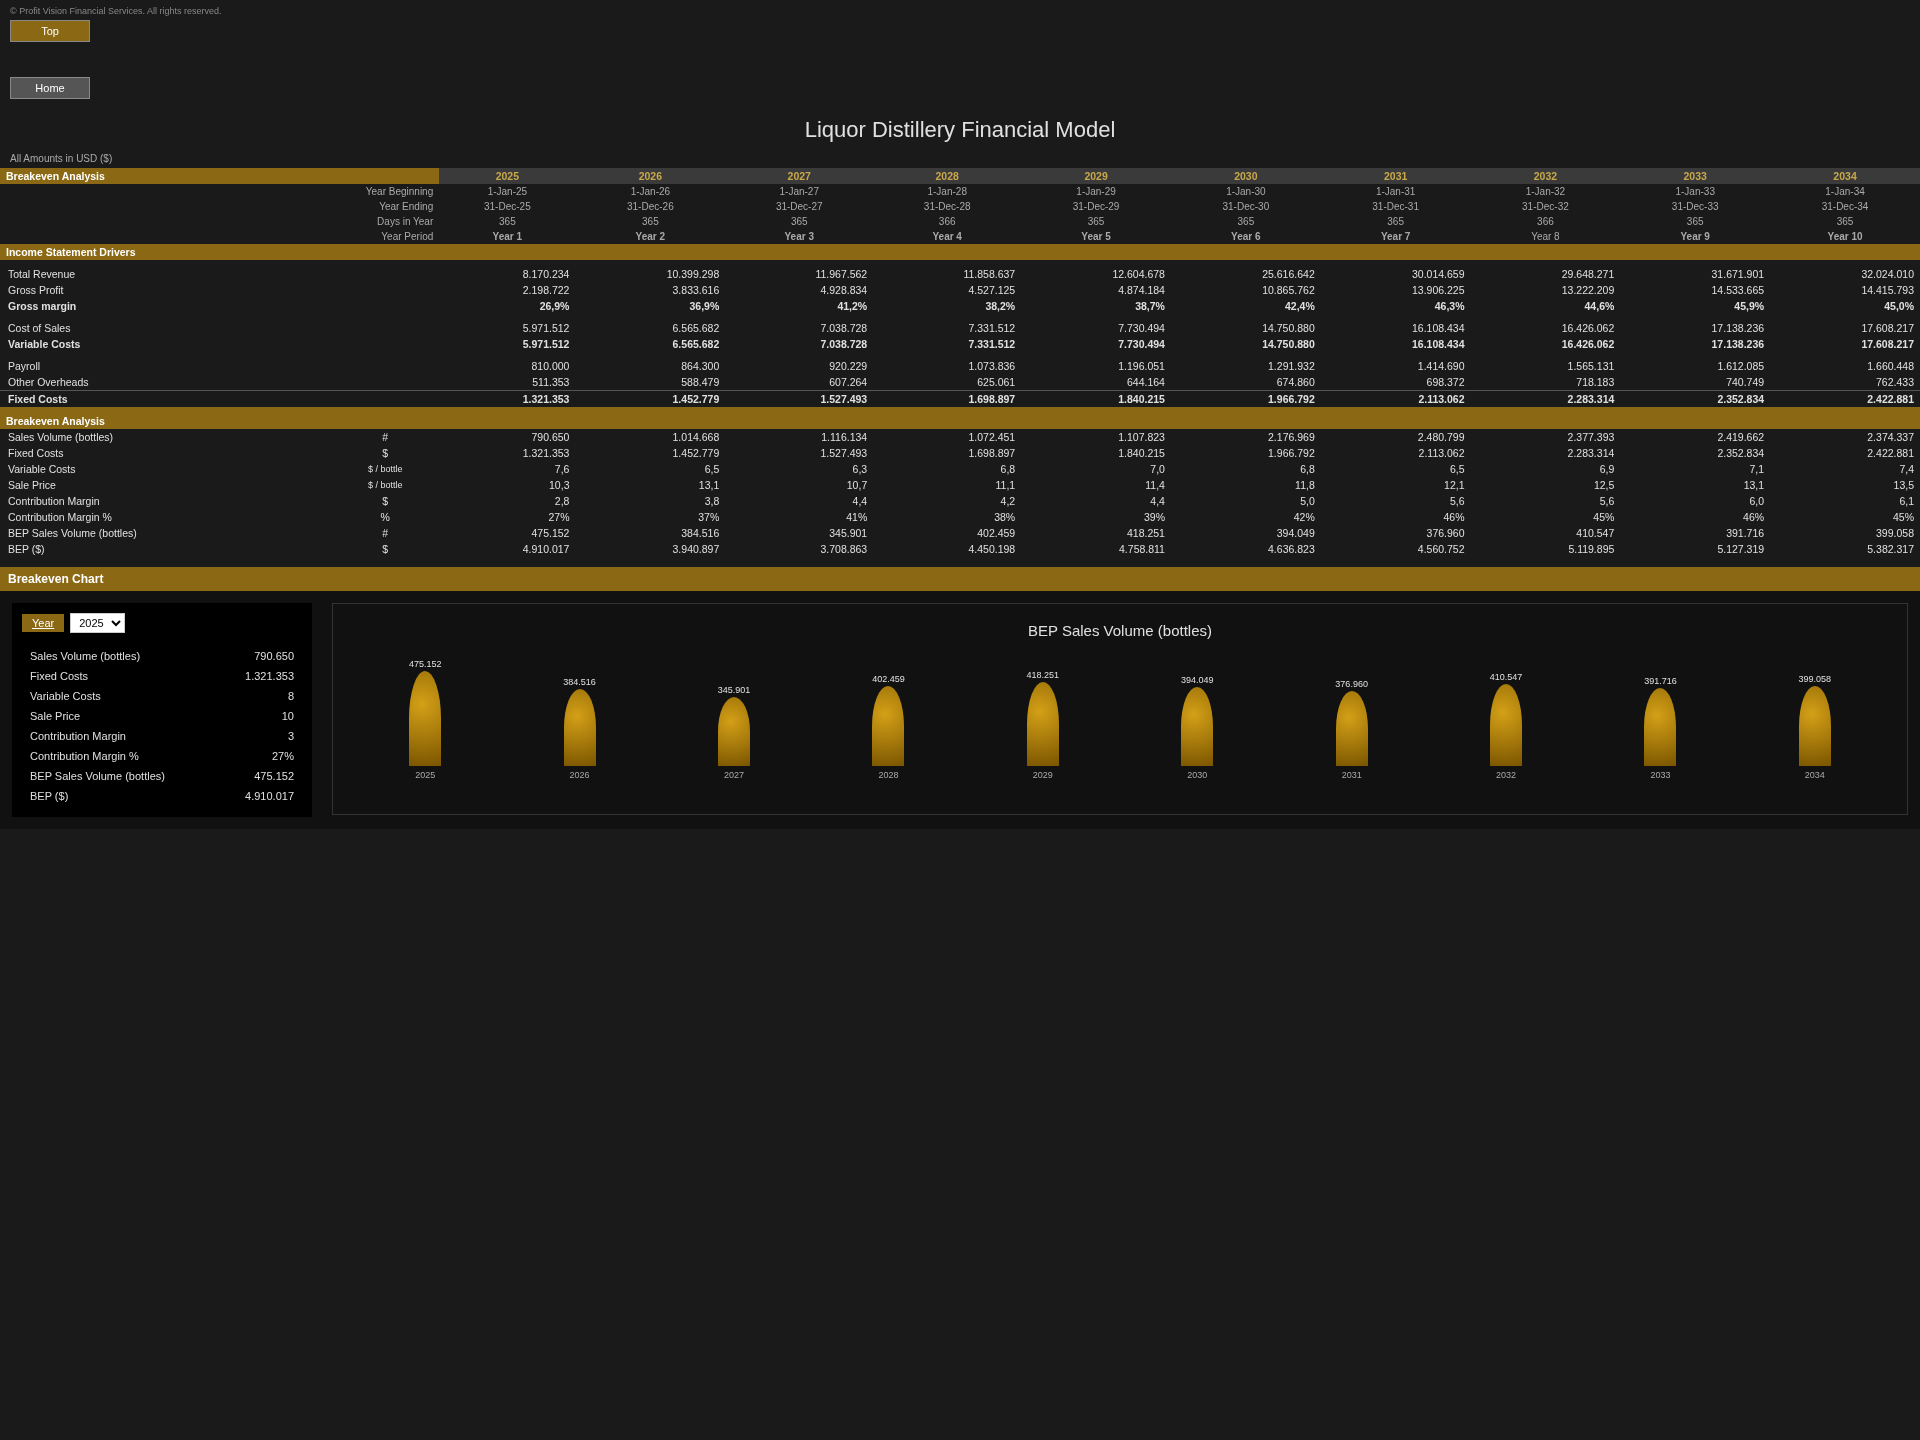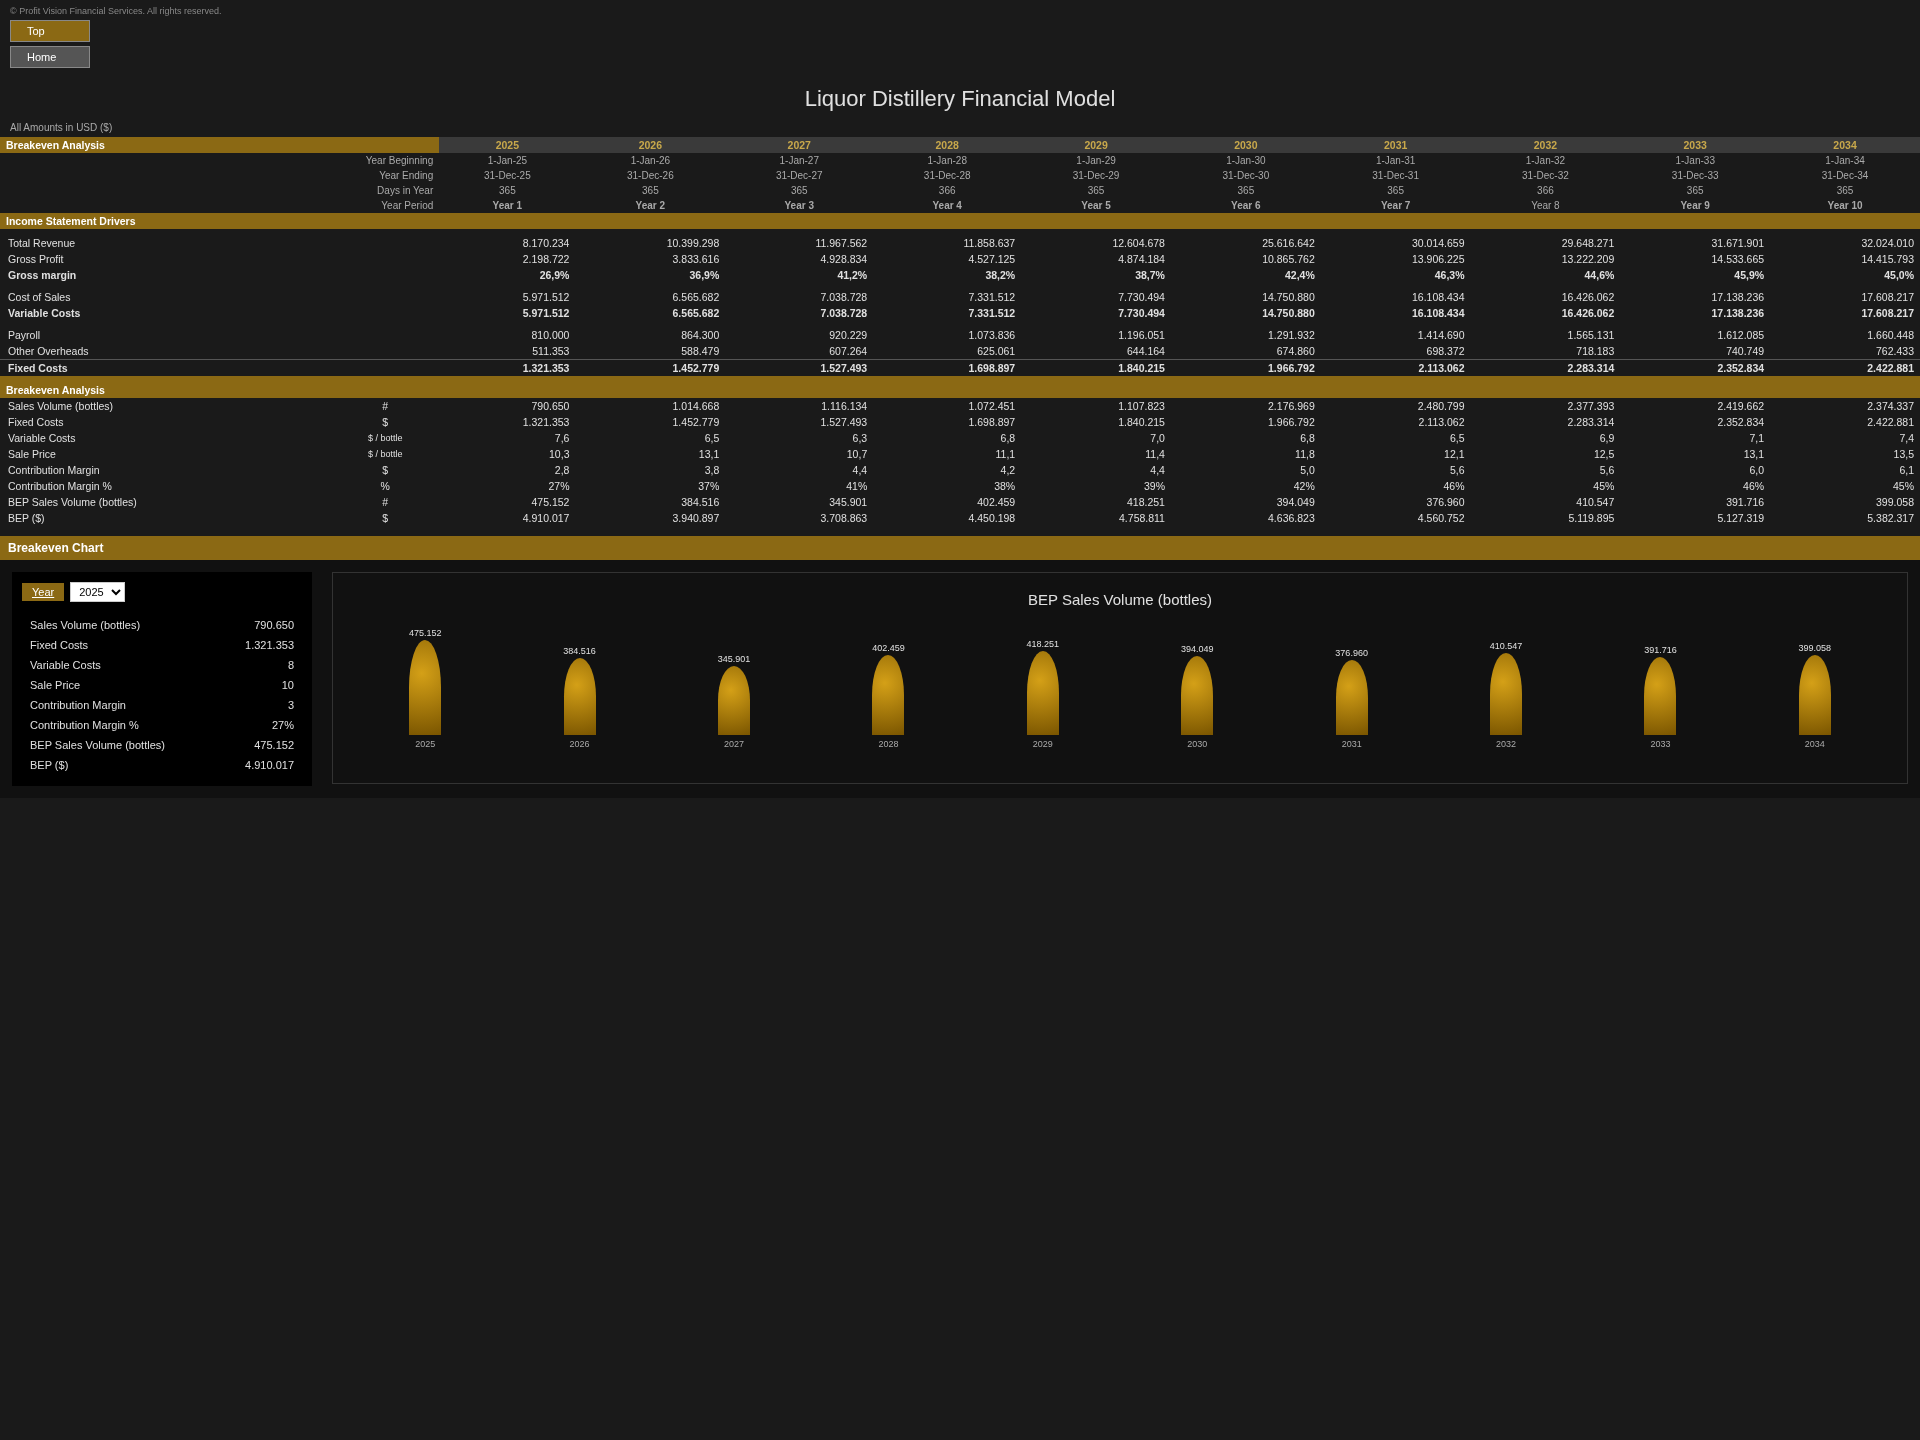--- a/index.html
+++ b/index.html
@@ -21,25 +21,25 @@
       color: #888;
       font-size: 9px;
     }
     .nav-btn {
       display: inline-block;
       padding: 4px 16px;
       border: 1px solid #888;
       color: #fff;
       cursor: pointer;
       font-size: 11px;
-      text-align: left;
+      text-align: center;
       min-width: 80px;
     }
     .nav-btn.top-btn { background: #8B6914; }
-    .nav-btn.home-btn { background: #555; }
+    .nav-btn.home-btn { background: #555; margin-top: 31px; }
     .page-title {
       text-align: center;
       color: #e0e0e0;
       font-size: 22px;
       font-weight: normal;
       padding: 12px 0 8px 0;
     }
     .currency-note {
       color: #aaa;
       font-size: 10px;

